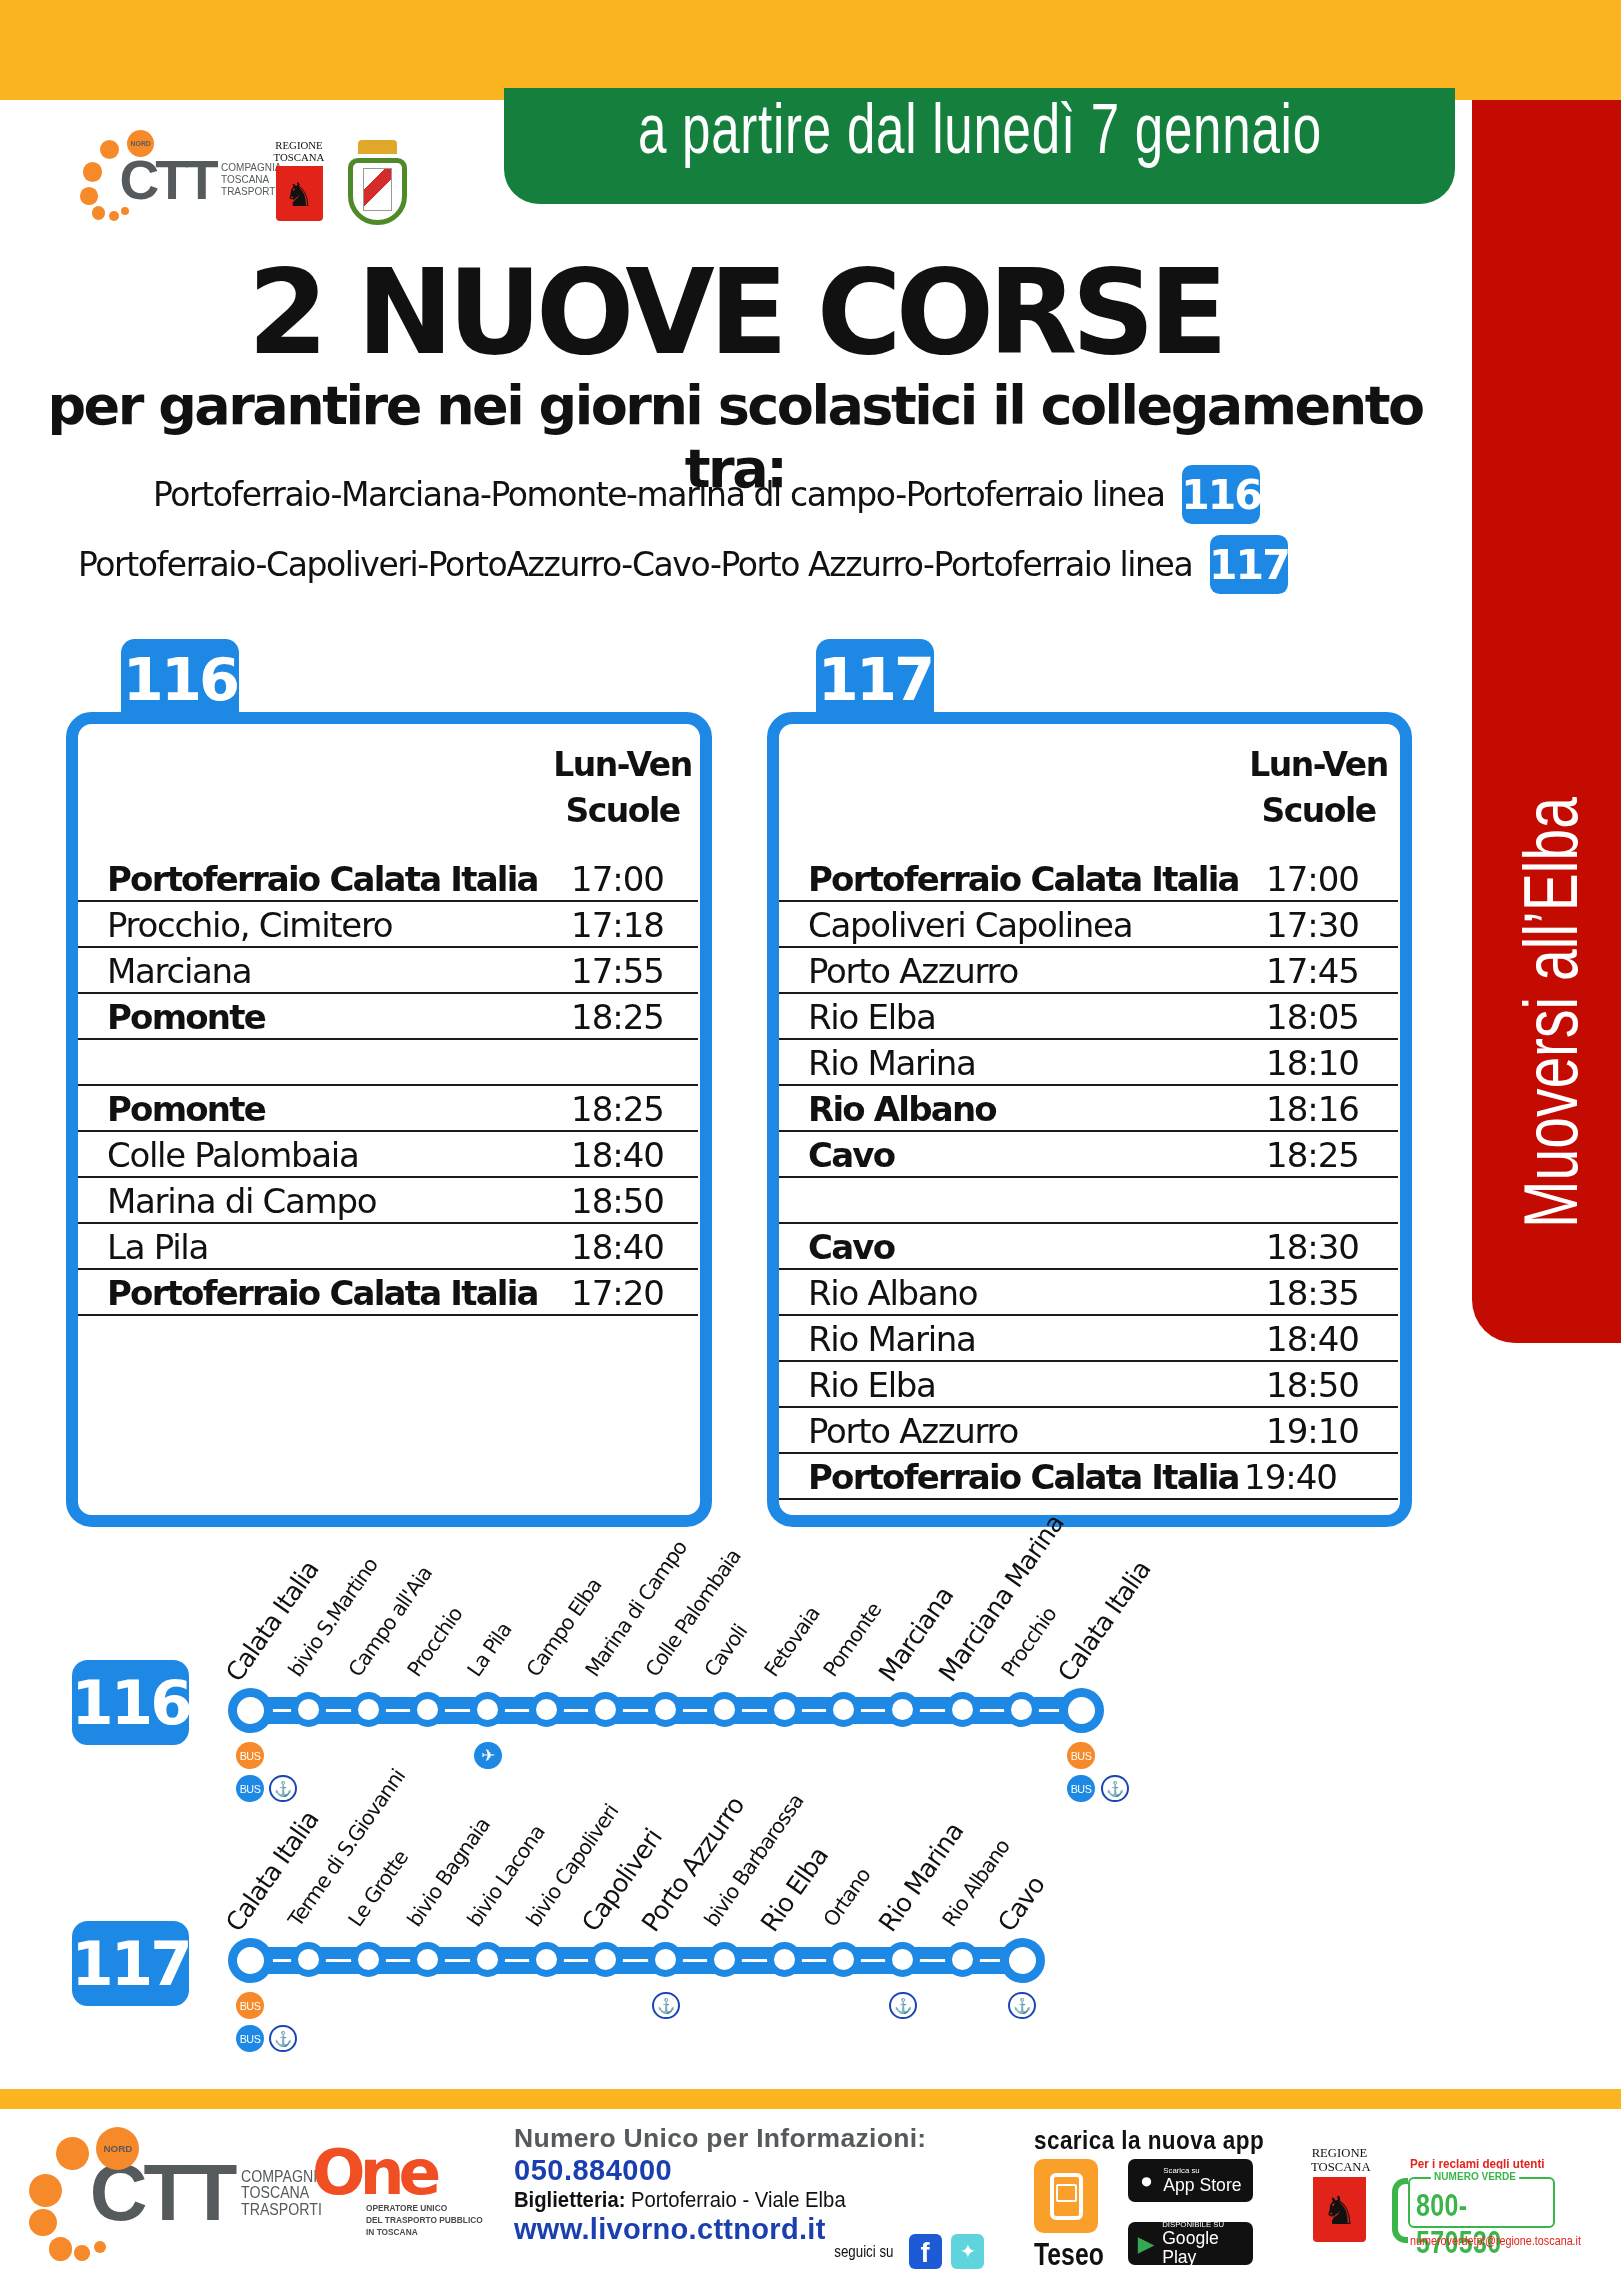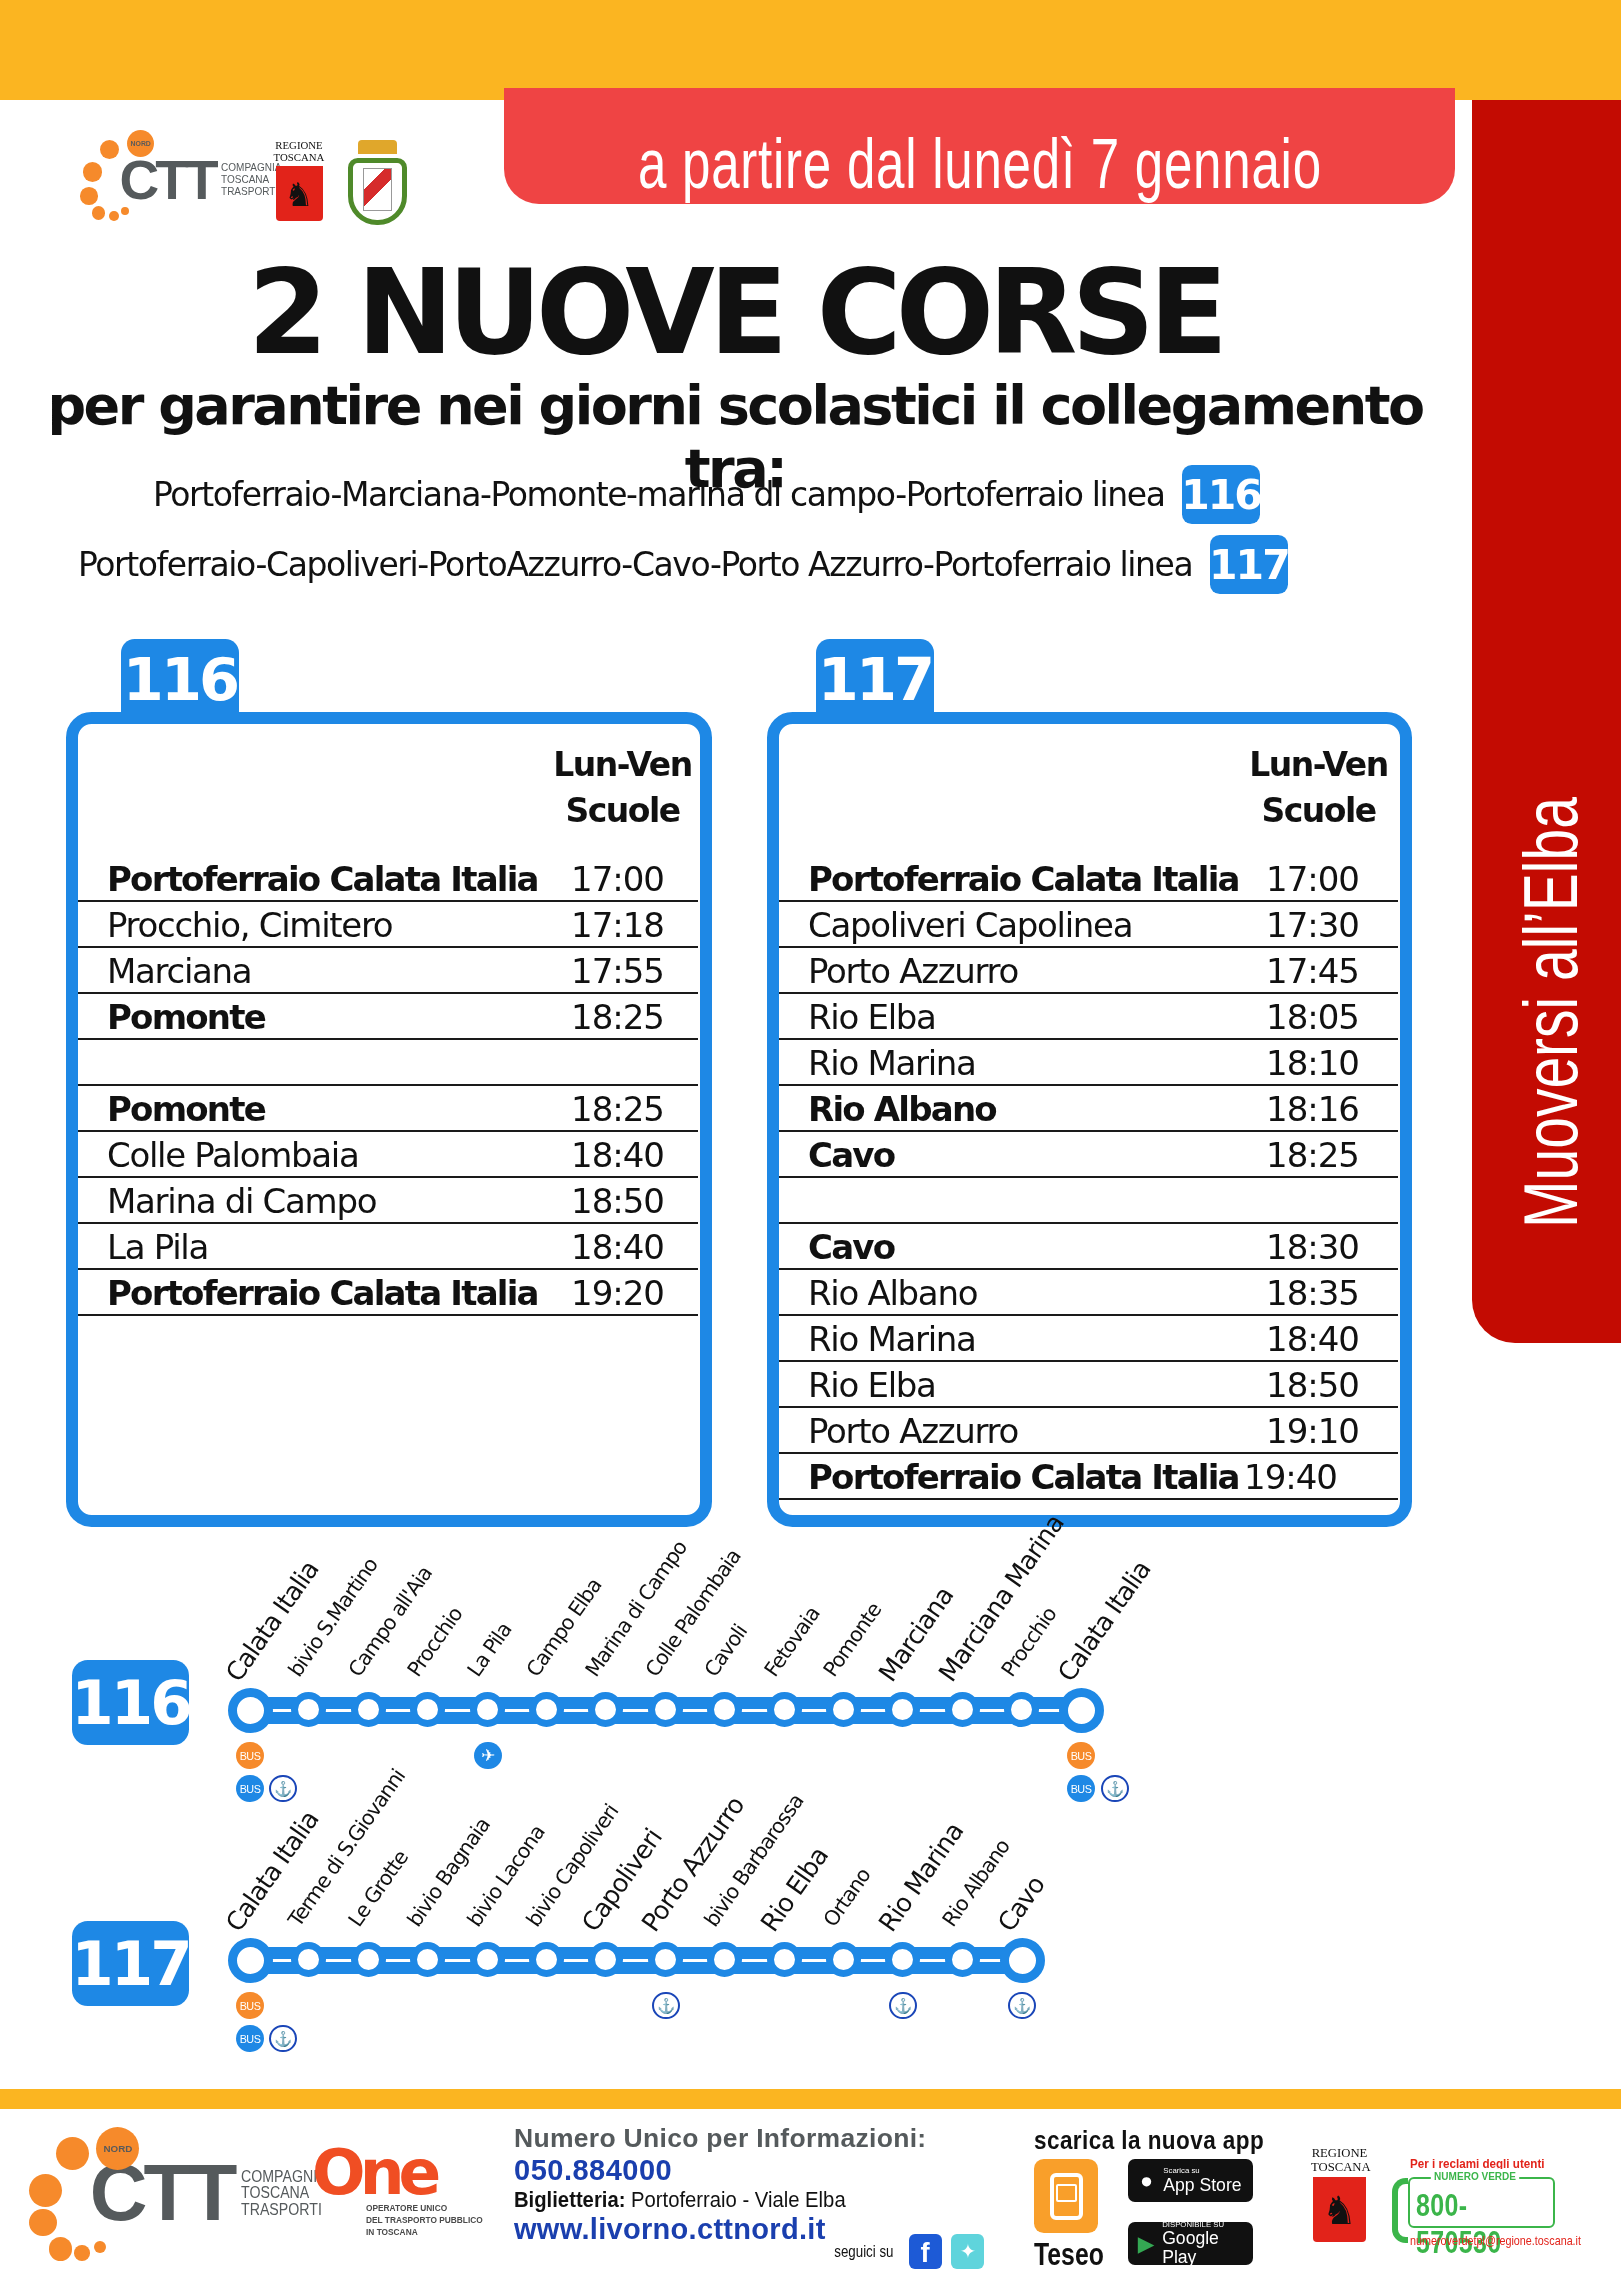--- a/index.html
+++ b/index.html
@@ -1,20 +1,20 @@
 <!DOCTYPE html>
 <html><head>
 <meta charset="utf-8">
 <style>
   * { box-sizing: border-box; margin: 0; padding: 0; }
   html, body { width: 1621px; height: 2293px; background: #ffffff; overflow: hidden; }
   body { position: relative; font-family: "Liberation Sans", "DejaVu Sans", sans-serif; color: #111; }
 
   .topbar { position: absolute; left: 0; top: 0; width: 1621px; height: 100px; background: #fbb521; }
-  .date-banner { position: absolute; left: 504px; top: 88px; width: 951px; height: 116px; background: #ef4444; border-radius: 0 0 35px 35px; display: flex; align-items: flex-end; justify-content: center; }
+  .date-banner { position: absolute; left: 504px; top: 88px; width: 951px; height: 116px; background: #15803d; border-radius: 0 0 35px 35px; display: flex; align-items: flex-start; justify-content: center; }
   .date-banner span { color: #fff; font-family: "Liberation Sans", sans-serif; font-size: 71px; transform: scaleX(0.72); white-space: nowrap; letter-spacing: 1px; display: inline-block; }
 
   .side-banner { position: absolute; left: 1472px; top: 100px; width: 149px; height: 1243px; background: #c30b02; border-radius: 0 0 0 43px; }
   .side-banner span { position: absolute; left: 74px; top: 1010px; transform-origin: left top; transform: rotate(-90deg) translate(-118px,-39px) scaleX(0.75); color: #fff; font-size: 76px; white-space: nowrap; }
 
   
   .ctt-logo { position: absolute; display: flex; align-items: center; }
   .ctt-dots { position: relative; width: 108px; height: 108px; }
   .ctt-dots i { position: absolute; background: #f68a2b; border-radius: 50%; }
   .ctt-dots .nord { display:flex; align-items:center; justify-content:center; font-style:normal; color:#5a5a5a; font-weight:bold; }
@@ -187,21 +187,21 @@
       <div class="row">
         <span class="stop">Marina di Campo</span>
         <span class="time" style="left: 493px;">18:50</span>
       </div>
       <div class="row">
         <span class="stop">La Pila</span>
         <span class="time" style="left: 493px;">18:40</span>
       </div>
       <div class="row">
         <span class="stop b">Portoferraio Calata Italia</span>
-        <span class="time" style="left: 493px;">19:20</span>
+        <span class="time" style="left: 493px;">17:20</span>
       </div>
     </div>
 </div>
 
 <div class="card-tab" style="left:816px; top:639px;">117</div>
 <div class="card" style="left:767px; top:712px; width:645px; height:815px;">
   <div class="hdr" style="left:461px; top:17.6px;">
     <div>Lun-Ven</div>
       <div>Scuole</div>
   </div>

